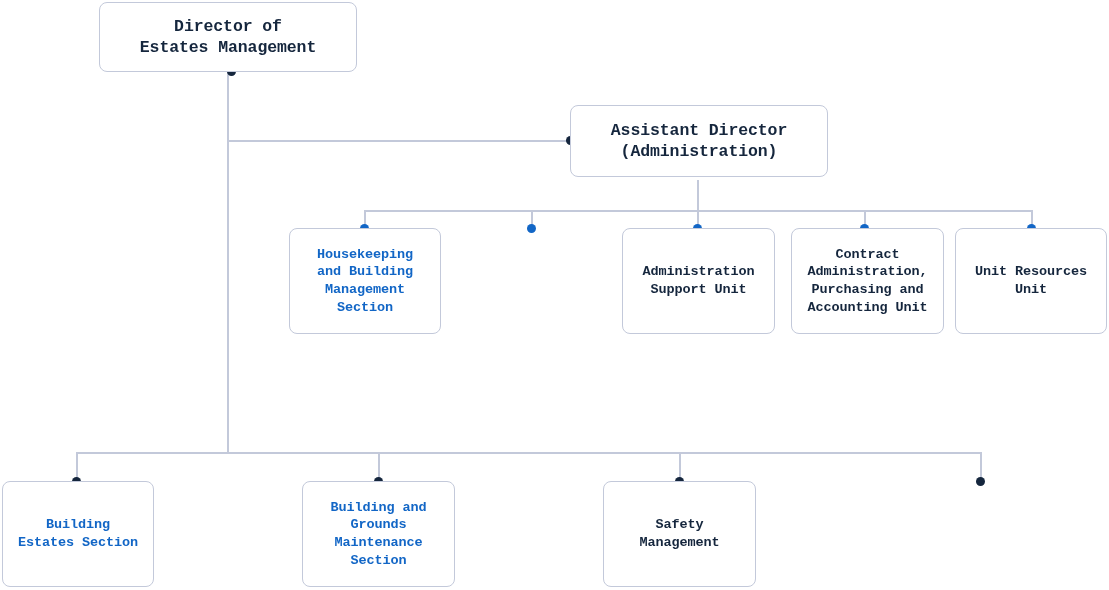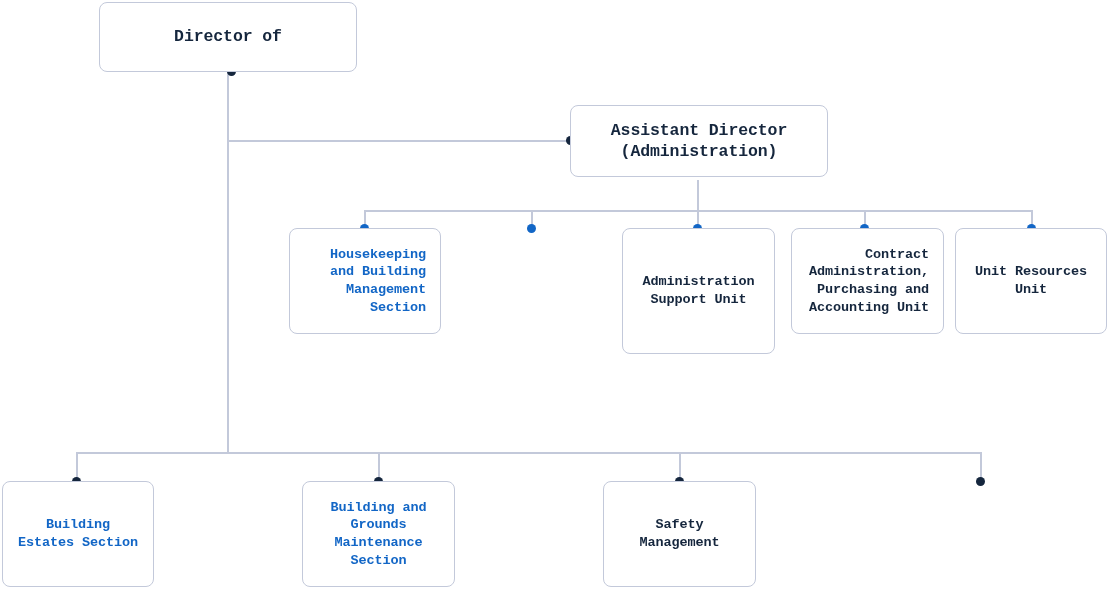--- a/index.html
+++ b/index.html
@@ -48,21 +48,21 @@
     font-family: Liberation Mono, monospace;
   }
   .node .label {
     width: 100%;
     font-weight: bold;
     font-size: 15px;
     line-height: 1.30;
     letter-spacing: -0.1px;
   }
   .node.center .label { text-align: center; }
-  .node.left  .label { text-align: right; }
+  .node.left  .label { text-align: center; }
   .txt-navy .label { color: #15263d; }
   .txt-blue .label { color: #1266c6; }
 
   .node.big .label { font-size: 16.5px; }
   .node.small .label { font-size: 13.5px; }
 </style>
 </head>
 <body>
 
 <div id="org-chart">
@@ -98,36 +98,37 @@
   <div class="dot dot-blue" style="left:1027px; top:224px;"></div>
 
   <div class="dot dot-navy" style="left:72px; top:477px;"></div>
   <div class="dot dot-navy" style="left:374px; top:477px;"></div>
   <div class="dot dot-navy" style="left:675px; top:477px;"></div>
   <div class="dot dot-navy" style="left:976px; top:477px;"></div>
 
   <div class="node center txt-navy big" style="left:99px; top:2px; width:258px; height:70px;">
     <div class="label">
       <span>Director of</span><br>
+      <span>Estates Management</span>
     </div>
   </div>
 
   <div class="node center txt-navy big" style="left:570px; top:105px; width:258px; height:72px;">
     <div class="label">
       <span>Assistant Director</span><br>
       <span>(Administration)</span>
     </div>
   </div>
 
   <div class="node left txt-blue small" style="left:289px; top:228px; width:152px; height:106px;">
     <div class="label">Housekeeping and Building Management Section</div>
   </div>
 
 
-  <div class="node center txt-navy small" style="left:622px; top:228px; width:153px; height:126px;">
+  <div class="node center txt-navy small" style="left:622px; top:228px; width:153px; height:106px;">
     <div class="label">Administration Support Unit</div>
   </div>
 
   <div class="node left txt-navy small" style="left:791px; top:228px; width:153px; height:106px;">
     <div class="label">Contract Administration, Purchasing and Accounting Unit</div>
   </div>
 
   <div class="node center txt-navy small" style="left:955px; top:228px; width:152px; height:106px;">
     <div class="label">Unit Resources Unit</div>
   </div>

